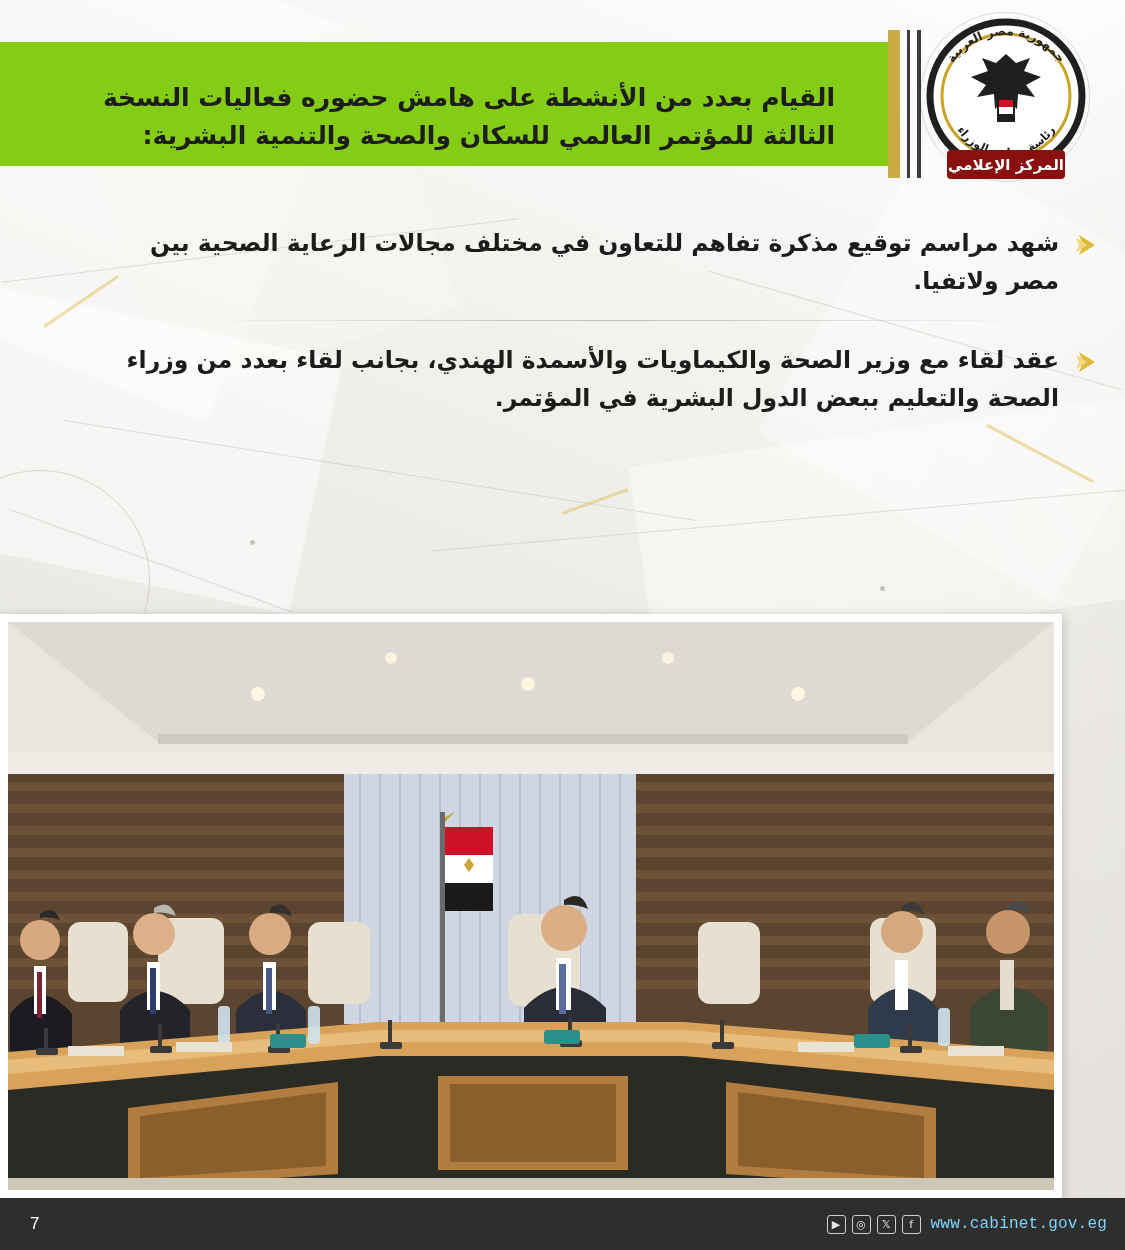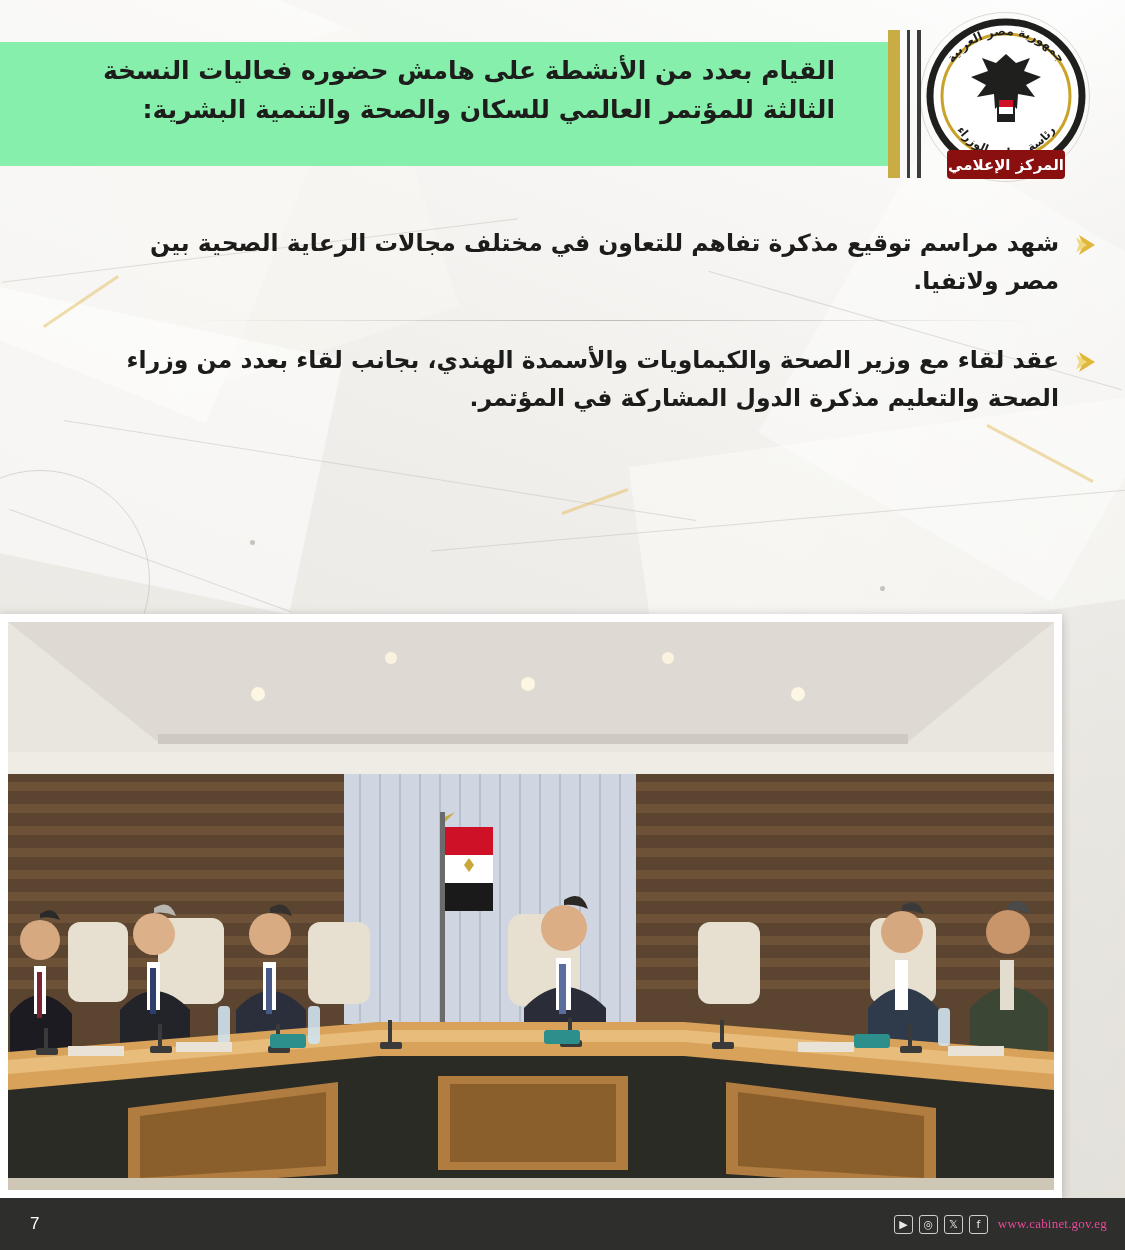--- a/index.html
+++ b/index.html
@@ -57,23 +57,23 @@
     top: 8px; right: 24px;
     width: 190px; height: 180px;
     display: flex; align-items: center; justify-content: center;
   }
   .logo-wrap svg { display:block; }
 
   .title-band {
     position: absolute;
     top: 42px; left: 0; right: 228px;
     height: 124px;
-    background: #86efac;
+    background: #84cc16;
     display: flex;
-    align-items: flex-start;
+    align-items: flex-end;
     padding: 10px 62px 10px 34px;
   }
   .title-band .title-text {
     color: #1d1d1b;
     font-weight: bold;
     font-size: 25px;
     line-height: 1.55;
     text-align: right;
     width: 100%;
     direction: rtl;
@@ -150,25 +150,25 @@
     display: flex;
     align-items: center;
     justify-content: space-between;
     flex-direction: row-reverse;
     padding: 0 18px 0 22px;
   }
   .footer .left-group {
     display: flex; flex-direction: row; align-items: center; gap: 10px;
   }
   .footer .site {
-    color: #ec4899;
-    font-size: 13px;
+    color: #7dd3fc;
+    font-size: 16px;
     letter-spacing: .2px;
     direction: ltr;
-    font-family: Liberation Serif, serif;
+    font-family: Liberation Mono, monospace;
   }
   .socials { display: flex; flex-direction: row; gap: 6px; }
   .socials .s {
     width: 19px; height: 19px;
     border: 1px solid #cfcfcf;
     border-radius: 3px;
     display: flex; align-items: center; justify-content: center;
     color: #e9e9e9;
     font-size: 11px;
     font-family: "DejaVu Sans", sans-serif;
@@ -258,21 +258,21 @@
 
   <div class="bullet-sep"></div>
 
   <div class="bullet">
     <span class="arrow">
       <svg width="26" height="26" viewBox="0 0 26 26" aria-hidden="true">
         <path d="M22 13 L6 3 L10 13 L6 23 Z" fill="#e0b93c"></path>
         <path d="M14 13 L3 5.5 L6 13 L3 20.5 Z" fill="#f1d87f"></path>
       </svg>
     </span>
-    <span class="btext">عقد لقاء مع وزير الصحة والكيماويات والأسمدة الهندي، بجانب لقاء بعدد من وزراء الصحة والتعليم مذكرة الدول المشاركة في المؤتمر.</span>
+    <span class="btext">عقد لقاء مع وزير الصحة والكيماويات والأسمدة الهندي، بجانب لقاء بعدد من وزراء الصحة والتعليم ببعض الدول البشرية في المؤتمر.</span>
   </div>
 
 </div>
 
 <div class="photo-frame">
   <div class="photo">
     <svg viewBox="0 0 1046 568" preserveAspectRatio="none" aria-hidden="true">
 
       <rect x="0" y="0" width="1046" height="150" fill="#e9e6e0"></rect>
       <polygon points="0,0 1046,0 900,120 150,120" fill="#dedad3"></polygon>

